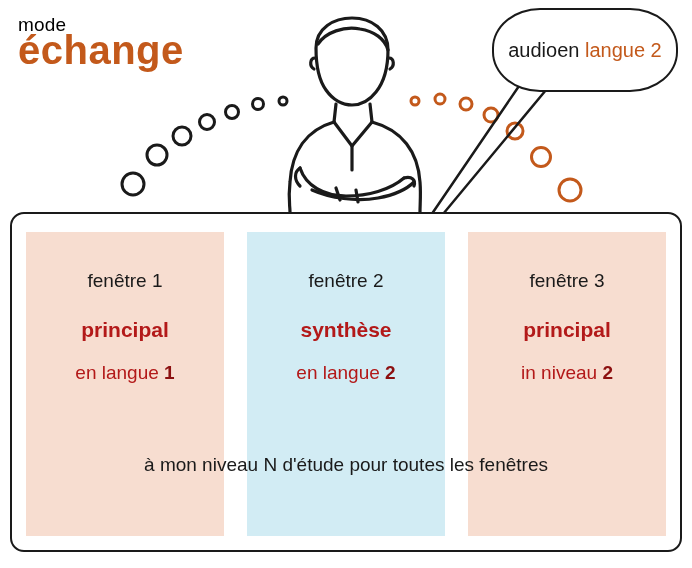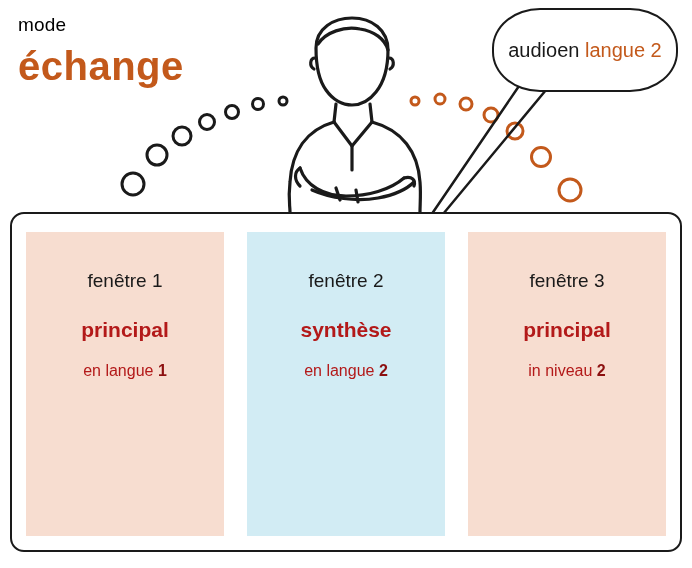--- a/index.html
+++ b/index.html
@@ -23,21 +23,21 @@
     position: absolute;
     left: 18px;
     top: 14px;
     font-size: 19px;
     color: #000000;
     letter-spacing: 0.2px;
   }
   .mode-title {
     position: absolute;
     left: 18px;
-    top: 44px;
+    top: 28px;
     font-size: 40px;
     font-weight: bold;
     color: #c3591b;
     letter-spacing: 0.5px;
   }
 
   
   .bubble {
     position: absolute;
     left: 492px;
@@ -119,21 +119,21 @@
     color: #1a1a1a;
     margin-bottom: 26px;
   }
   .col-role {
     font-size: 21px;
     font-weight: bold;
     color: #b31919;
     margin-bottom: 20px;
   }
   .col-lang {
-    font-size: 16px;
+    font-size: 19px;
     color: #b31919;
   }
   .col-lang .num {
     font-weight: bold;
     color: #8c1010;
   }
   .col-lang .pre {
     color: #b31919;
   }
 
@@ -234,15 +234,16 @@
       </div>
 
       <div class="col peach">
         <div class="col-title">fenêtre 3</div>
         <div class="col-role">principal</div>
         <div class="col-lang"><span class="pre">in niveau </span><span class="num">2</span></div>
       </div>
 
     </div>
 
+    <div class="footer-note">à mon niveau N d'étude pour toutes les fenêtres</div>
   </div>
 
 </div>
 
 </body></html>

